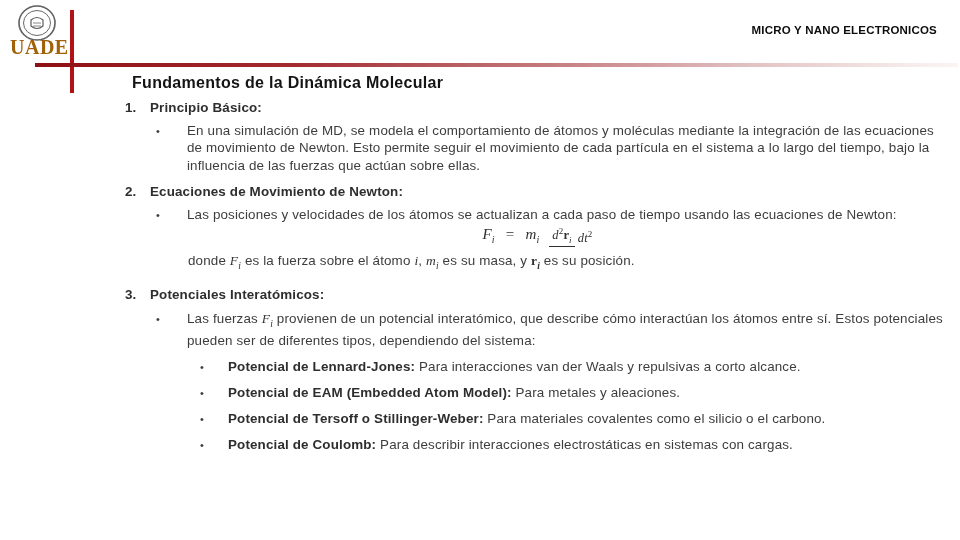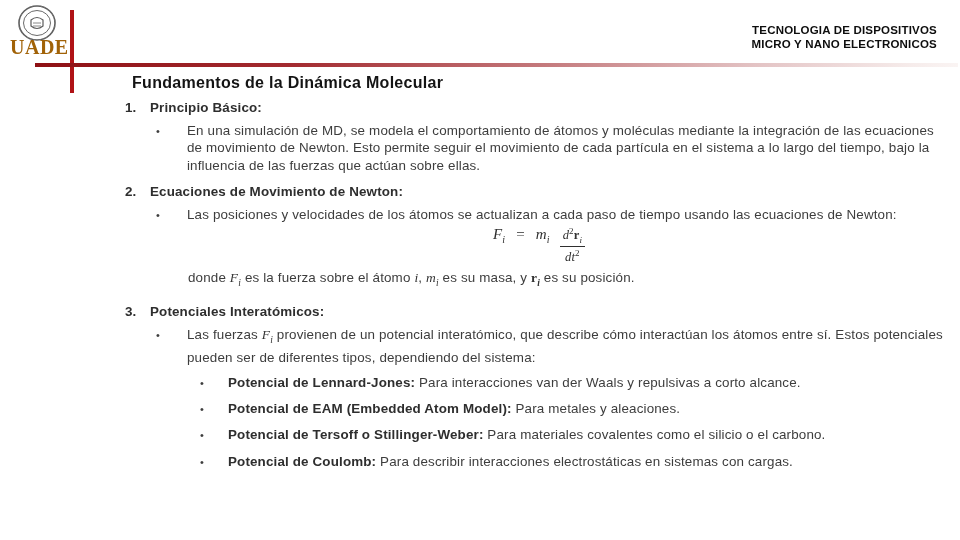--- a/index.html
+++ b/index.html
@@ -48,21 +48,21 @@
   .mi{font-family:"Liberation Serif",serif;font-style:italic;font-size:13.5px;color:#333;}
   .vec{font-family:"Liberation Serif",serif;font-style:normal;font-weight:bold;color:#333;}
   sub.msub{font-family:"Liberation Serif",serif;font-style:italic;font-size:9.5px;color:#333;}
   .formula-wrap{margin-top:2px;margin-bottom:4px;text-align:center;padding-left:15px;}
   .formula{
     display:inline-flex;align-items:flex-start;gap:10px;
     font-family:"Liberation Serif",serif;font-style:italic;font-size:15px;color:#2f2f2f;
   }
   .formula sub{font-size:10px;font-style:italic;}
   .rel{font-style:normal;padding:0 1px;}
-  .frac{display:inline-flex;flex-direction:column;align-items:center;font-size:12.5px;line-height:1.15;vertical-align:middle;}
+  .frac{display:inline-flex;align-items:center;font-size:12.5px;line-height:1.15;vertical-align:middle;}
   .frac .top{border-bottom:1.2px solid #2f2f2f;padding:0 3px 1px;}
   .frac .bot{padding:1px 3px 0;}
   .frac sup{font-size:9px;font-style:normal;}
   .frac sub{font-size:9px;}
   .where{margin-left:73px;margin-top:4px;margin-bottom:11px;}
 </style>
 </head>
 <body>
 
 <div class="page">
@@ -73,21 +73,20 @@
     <ellipse cx="20" cy="19" rx="18" ry="17" fill="none" stroke="#8a8a8a" stroke-width=".5" stroke-dasharray="1.5 1.8"></ellipse>
     <path d="M14 16 q6 -5 12 0 v6 q-6 5 -12 0 z" fill="none" stroke="#5c5c5c" stroke-width="1.2"></path>
     <path d="M16 19 h8 M16 22 h8" stroke="#6a6a6a" stroke-width=".8"></path>
   </svg>
   <div class="uade-word">UADE</div>
 
   <div class="vline"></div>
   <div class="hline"></div>
 
   <div class="course">
-    <div>TECNOLOGIA DE DISPOSITIVOS</div>
     <div>MICRO Y NANO ELECTRONICOS</div>
   </div>
 
   <div class="title">Fundamentos de la Dinámica Molecular</div>
 
   <div class="content">
 
     <div class="sec-head">
       <span class="num">1.</span>
       <span>Principio Básico:</span>

